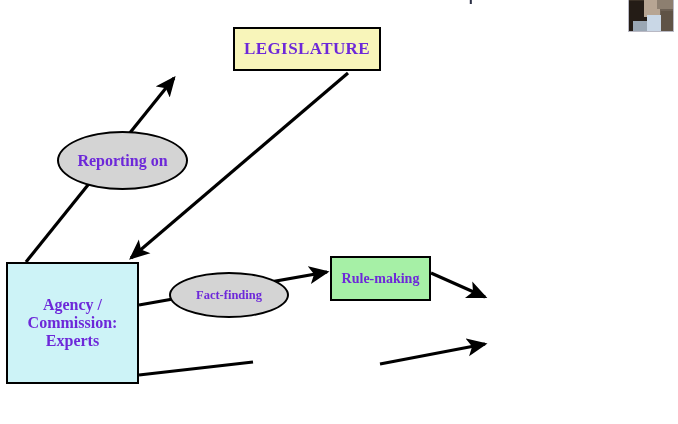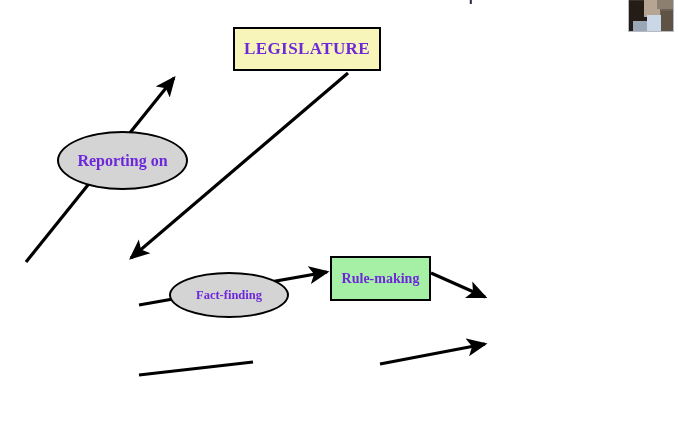--- a/index.html
+++ b/index.html
@@ -170,20 +170,27 @@
     <span>LEGISLATURE</span>
   </div>
 
   <div id="node-reporting" class="node ellipsenode">
     <span>
       <span>Reporting on</span><br>
     </span>
   </div>
 
 
+  <div id="node-agency" class="node boxnode">
+    <span>
+      <span>Agency /</span><br>
+      <span>Commission:</span><br>
+      <span>Experts</span>
+    </span>
+  </div>
 
   <div id="node-factfinding" class="node ellipsenode">
     <span>Fact-finding</span>
   </div>
 
   <div id="node-rulemaking" class="node boxnode">
     <span>Rule-making</span>
   </div>
 
 

